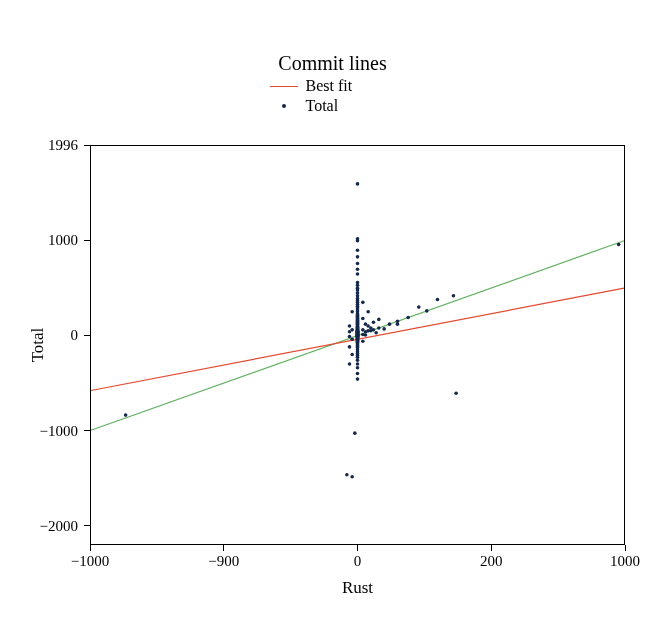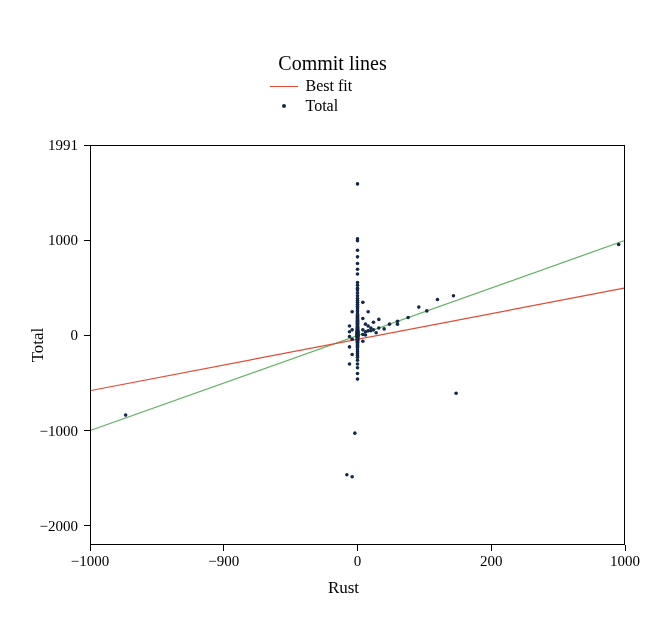--- a/index.html
+++ b/index.html
@@ -308,20 +308,20 @@
   <div id="yticks-container">
       <div class="tick-y" style="left: 84px; top: 525.452px;"></div>
       <div class="tick-label-y" style="left: 28px; width: 50px; top: 525.952px;">−2000</div>
       <div class="tick-y" style="left: 84px; top: 430.214px;"></div>
       <div class="tick-label-y" style="left: 28px; width: 50px; top: 430.714px;">−1000</div>
       <div class="tick-y" style="left: 84px; top: 334.976px;"></div>
       <div class="tick-label-y" style="left: 28px; width: 50px; top: 335.476px;">0</div>
       <div class="tick-y" style="left: 84px; top: 239.738px;"></div>
       <div class="tick-label-y" style="left: 28px; width: 50px; top: 240.238px;">1000</div>
       <div class="tick-y" style="left: 84px; top: 144.5px;"></div>
-      <div class="tick-label-y" style="left: 28px; width: 50px; top: 145px;">1991</div>
+      <div class="tick-label-y" style="left: 28px; width: 50px; top: 145px;">1996</div>
     </div>
 
-  <div class="xlabel" style="left:76px; top:578px;">Rust</div>
+  <div class="xlabel" style="left:90px; top:578px;">Rust</div>
 
   <div class="ylabel" style="left:28px; top:375px; width:60px;">Total</div>
 
 </div>
 
 </body></html>

